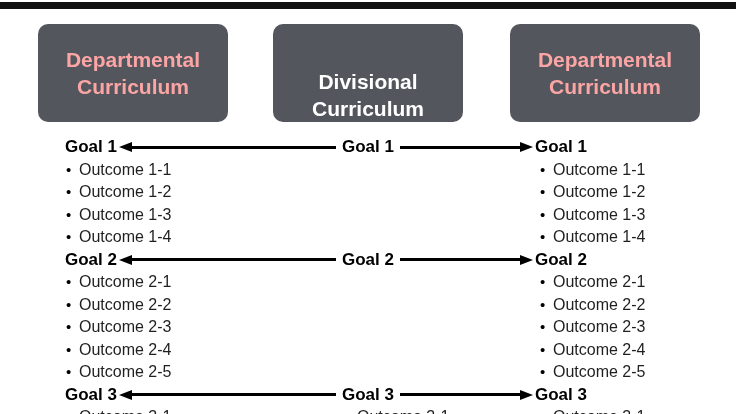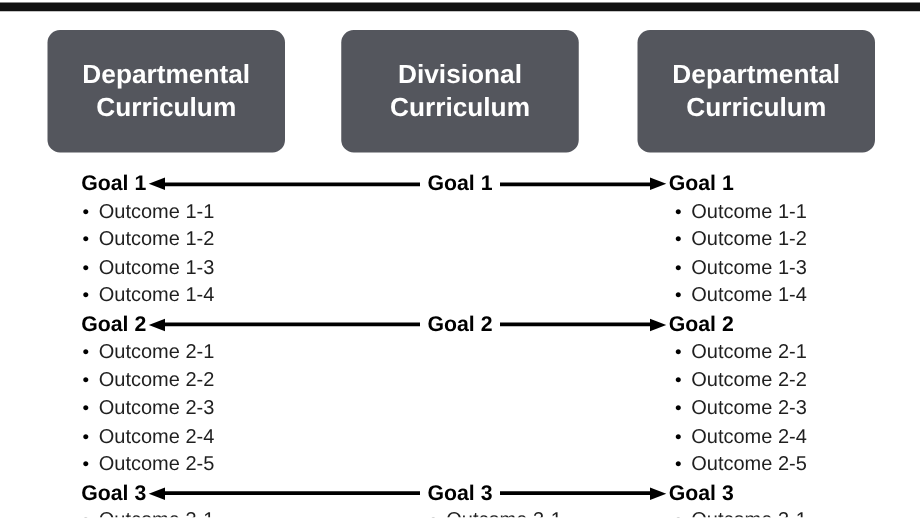--- a/index.html
+++ b/index.html
@@ -7,23 +7,23 @@
     position:relative;width:736px;height:414px;background:#ffffff;
     overflow:hidden;font-family:"Liberation Sans",sans-serif;
   }
   .topbar{position:absolute;left:0;top:2px;width:736px;height:7px;background:#111111;}
   .box{
     position:absolute;top:24px;width:190px;height:98px;background:#54565D;
     border-radius:10px;display:flex;flex-direction:column;justify-content:center;
     align-items:center;text-align:center;font-weight:bold;font-size:21px;line-height:27px;
   }
   .box-left{left:38px;}
-  .box-mid{left:273px;}
+  .box-mid{left:273px;justify-content:flex-end;}
   .box-right{left:510px;}
-  .gold{color:#ffffff;}
+  .gold{color:#fca5a5;}
   .white{color:#ffffff;}
   .goal{
     position:absolute;font-weight:bold;font-size:17px;color:#000000;
     line-height:22.5px;height:23px;white-space:nowrap;
   }
   .goal-mid{width:64px;text-align:center;}
   .outcome{
     position:absolute;font-size:16px;color:#1f1f1f;line-height:22.5px;
     height:23px;white-space:nowrap;display:flex;align-items:center;
   }

